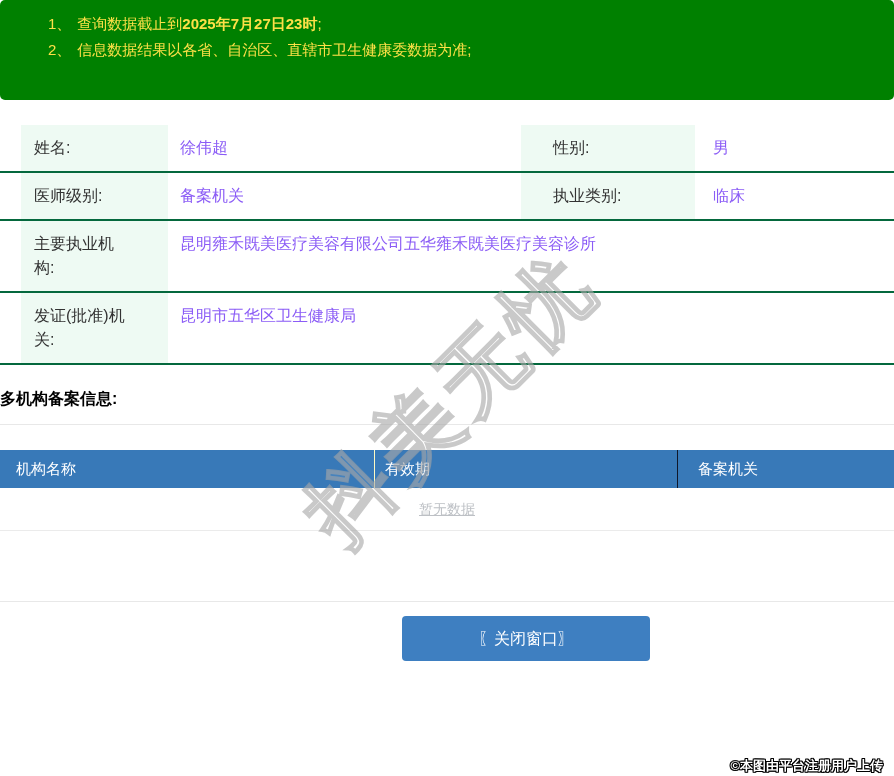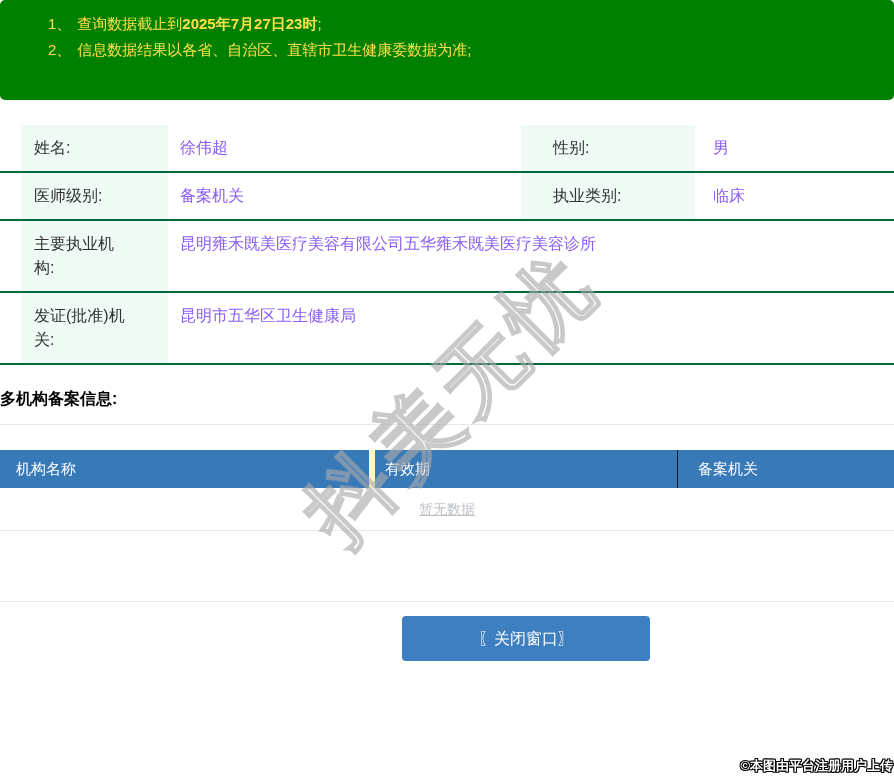--- a/index.html
+++ b/index.html
@@ -25,34 +25,34 @@
   .lbl.c2{width:174px;padding:11px 10px 11px 32px;}
   .val{padding:11px 10px 11px 12px;color:#8b5cf6;}
   .val.v1{width:353px;}
   .val.v2{flex:1;padding-left:18px;}
   .val.single{flex:1;}
   
   .filing-title{margin-top:24px;text-align:left;font-weight:bold;font-size:16px;color:#000;}
   .hairline{border-top:1px solid #e8e8e8;margin-top:14px;}
   .filing-header{display:flex;margin-top:25px;background:#3879b8;color:#fff;height:38px;align-items:center;font-size:15px;}
   .fh-cell{box-sizing:border-box;height:38px;line-height:38px;}
-  .fh-1{width:375px;padding-left:16px;border-right:6px solid #fef9c3;}
+  .fh-1{width:375px;padding-left:16px;border-right:1px solid #fef9c3;}
   .fh-2{width:303px;padding-left:10px;border-right:1px solid #0f172a;}
   .fh-3{flex:1;padding-left:20px;}
   .empty-row{height:42px;line-height:42px;text-align:center;color:#bdc0c5;font-size:14px;border-bottom:1px solid #ebebeb;text-decoration:underline;}
   .spacer{height:70px;}
   
   .footer{position:relative;}
   .close-btn{
     display:block;margin:14px 0 0 402px;width:248px;height:45px;
     background:#3e7fc1;border:none;border-radius:4px;color:#fff;
     font-size:16px;font-family:inherit;cursor:pointer;line-height:43px;text-align:center;
   }
   .credit{
-    position:absolute;right:1px;bottom:1px;z-index:8;
+    position:absolute;right:11px;bottom:1px;z-index:8;
     font-size:13px;font-weight:bold;color:#fff;letter-spacing:0;
     text-shadow:-1px -1px 0 #000,1px -1px 0 #000,-1px 1px 0 #000,1px 1px 0 #000,0 1px 0 #000,0 -1px 0 #000,1px 0 0 #000,-1px 0 0 #000;
   }
   
   .watermark{
     position:absolute;left:268px;top:342px;z-index:5;pointer-events:none;
     transform:rotate(-45deg);transform-origin:center center;
     font-size:84px;font-weight:bold;letter-spacing:8px;white-space:nowrap;
     color:rgba(255,255,255,0.08);
     -webkit-text-stroke:2px rgba(165,165,165,0.60);

